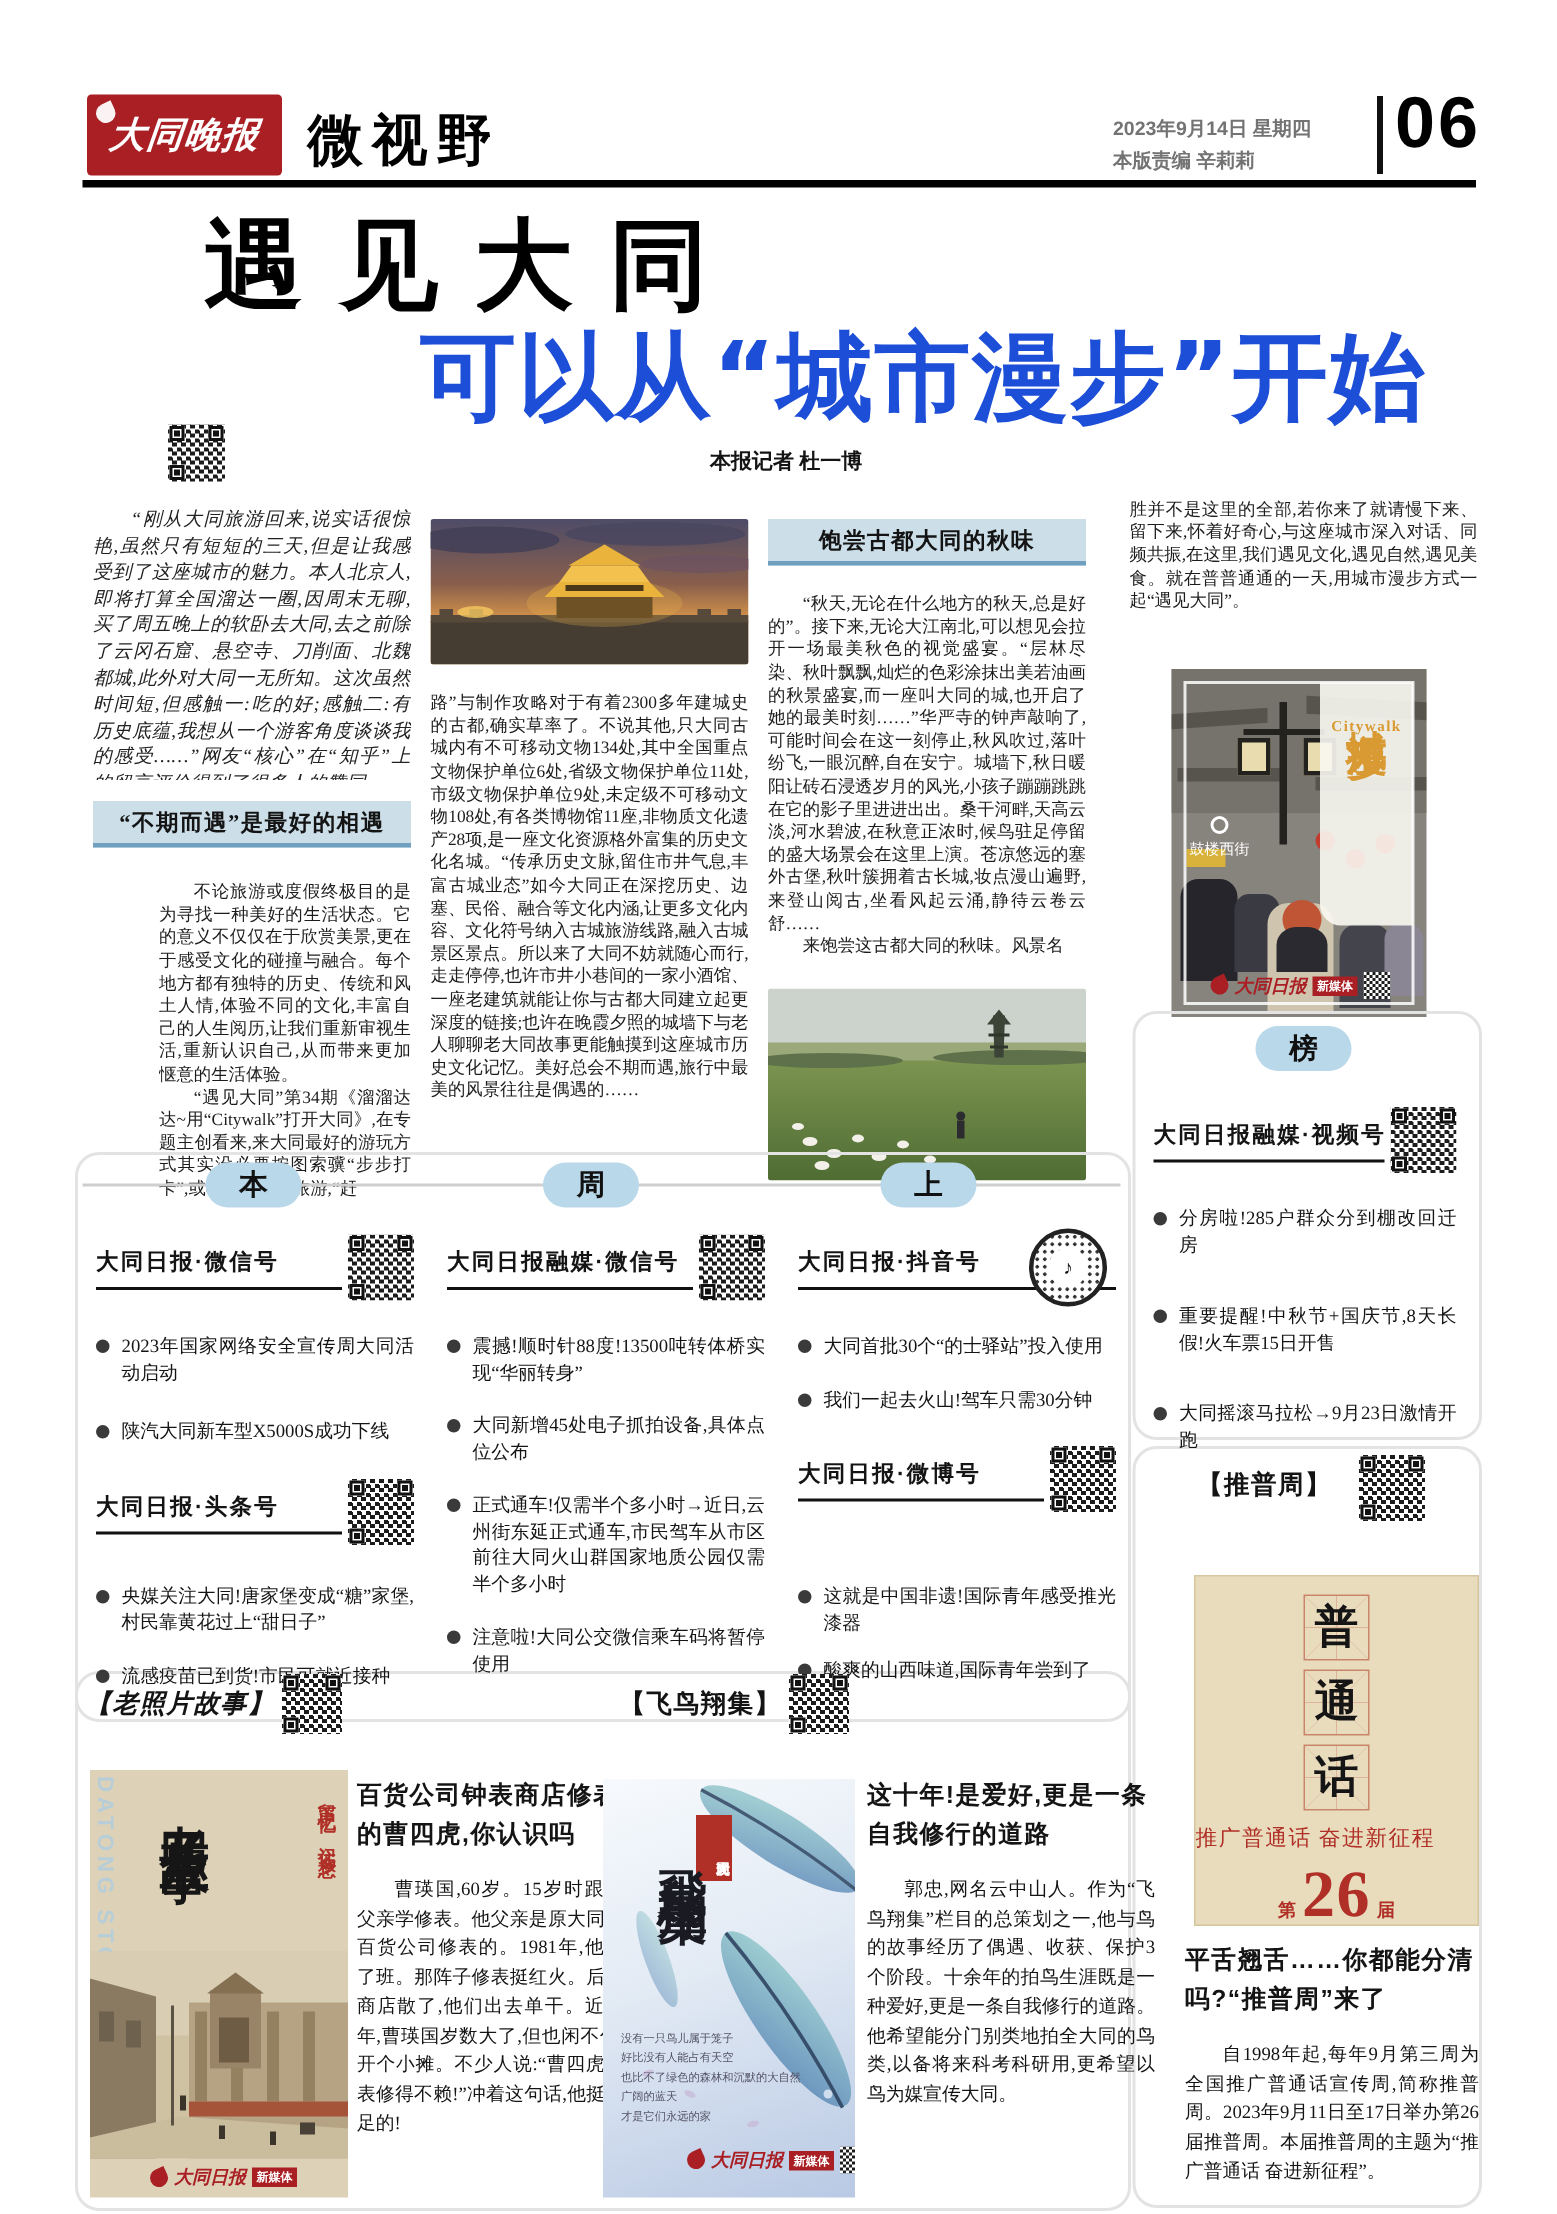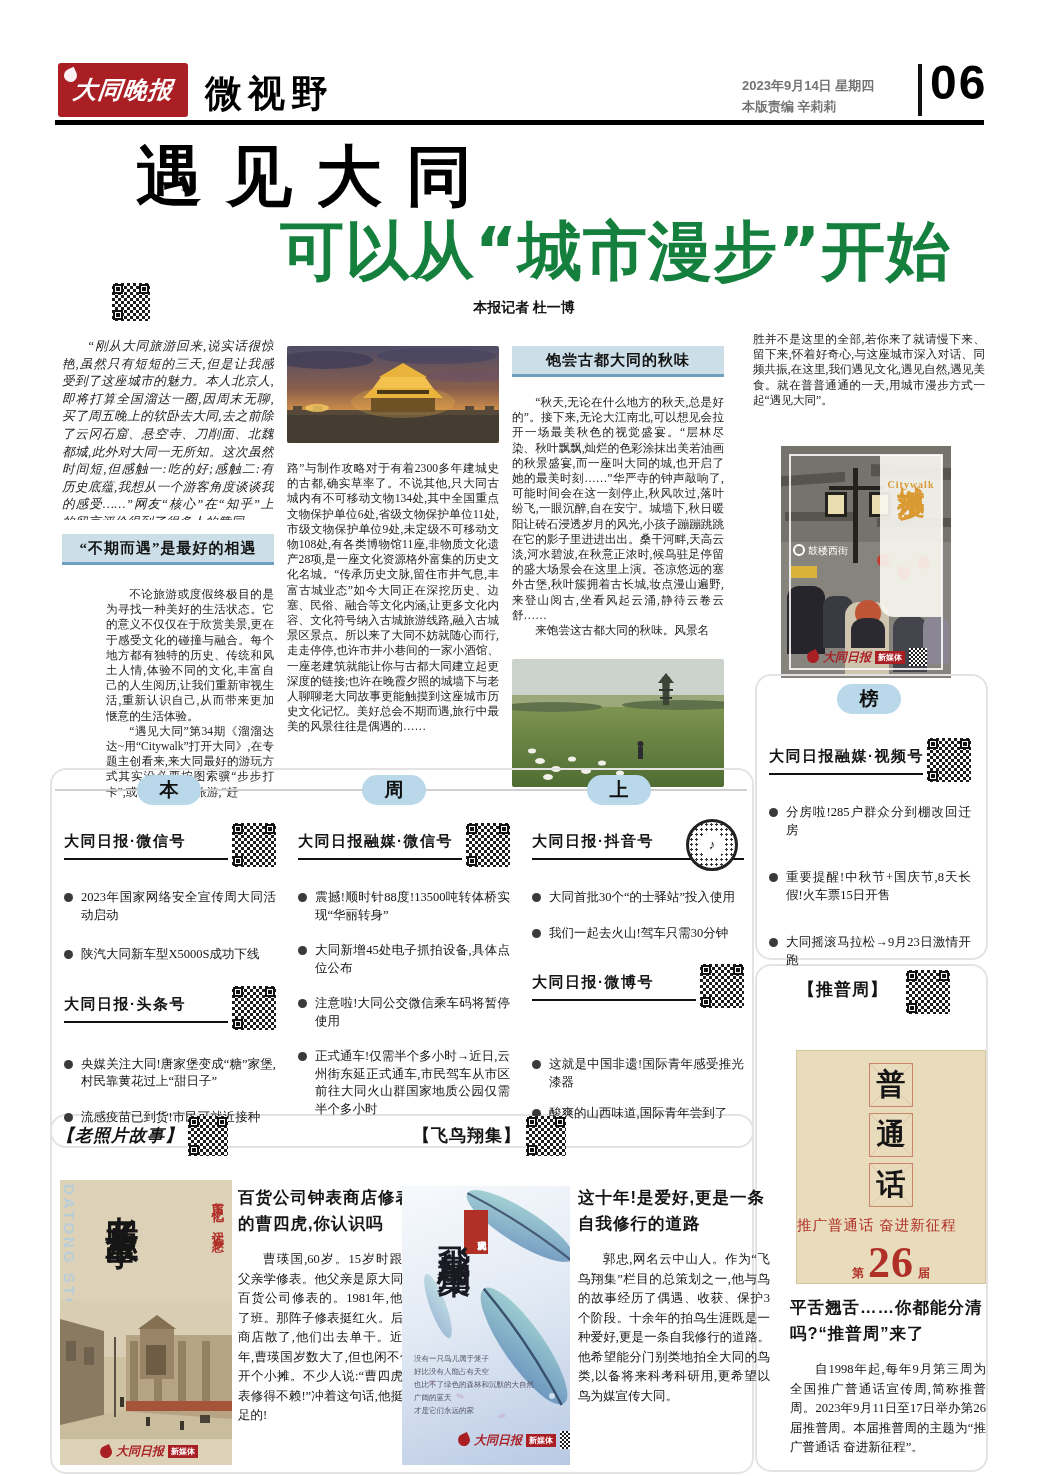--- a/index.html
+++ b/index.html
@@ -17,21 +17,21 @@
     border-radius:60% 0 60% 60%;transform:rotate(-25deg);opacity:.95;}
   #header-section{left:205px;top:69px;font-size:37px;font-weight:900;letter-spacing:6px;color:#000;}
   #header-meta{left:742px;top:75px;font-size:13px;font-weight:700;line-height:21px;color:#737373;}
   #header-divider{left:918px;top:64px;width:4px;height:52px;background:#111;}
   #header-pageno{left:930px;top:55px;font-size:48px;font-weight:900;color:#000;letter-spacing:2px;}
   #header-rule{left:55px;top:120px;width:929px;height:5px;background:#000;}
 
   
   #headline1{left:136px;top:132px;font-size:66px;font-weight:900;letter-spacing:24px;color:#000;
     font-family:"DejaVu Sans","Liberation Sans",sans-serif;}
-  #headline2{left:280px;top:208px;font-size:64px;font-weight:900;letter-spacing:1px;color:#15803d;
+  #headline2{left:280px;top:208px;font-size:64px;font-weight:900;letter-spacing:1px;color:#1d4ed8;
     font-family:"DejaVu Sans","Liberation Sans",sans-serif;}
   #byline{left:399px;top:299px;width:250px;text-align:center;font-size:14px;font-weight:700;}
 
   
   .qr{background-image:repeating-conic-gradient(#1c1c1c 0% 25%, #ffffff 0% 50%);
       background-size:6px 6px;position:absolute;}
   .qr .eye{position:absolute;width:10px;height:10px;border:2px solid #111;background:#fff;box-sizing:border-box;}
   .qr .eye::after{content:"";position:absolute;inset:1px;background:#111;}
   .qr .eye.tl{left:1px;top:1px}.qr .eye.tr{right:1px;top:1px}.qr .eye.bl{left:1px;bottom:1px}
   #headline-qr{left:112px;top:283px;width:38px;height:38px;}
@@ -66,21 +66,21 @@
   .cw-lant{position:absolute;width:13px;height:13px;border-radius:50%;background:#c23b2e;}
   .cw-pole{position:absolute;left:72px;top:22px;width:5px;height:95px;background:#23221f;}
   .cw-arm{position:absolute;left:48px;top:40px;width:54px;height:4px;background:#23221f;}
   .cw-lamp{position:absolute;width:16px;height:19px;background:#e9dcae;border:3px solid #23221f;top:46px;}
   .cw-head{position:absolute;border-radius:50%;}
   .cw-ov{position:absolute;right:9px;top:9px;width:62px;height:152px;background:rgba(250,248,242,.9);
     border-radius:0 0 0 14px;z-index:4;display:flex;flex-direction:column;align-items:center;padding-top:10px;}
   .cw-vt{writing-mode:vertical-rl;text-orientation:upright;font-size:27px;font-weight:900;color:#d99a33;
     letter-spacing:2px;font-family:"Liberation Serif",serif;line-height:30px;}
   .cw-en{margin-top:6px;font-size:10px;font-weight:800;color:#d99a33;letter-spacing:1px;}
-  .cw-loc{position:absolute;left:12px;top:98px;color:#fff;font-size:10px;z-index:4;display:flex;gap:3px;}
+  .cw-loc{position:absolute;left:12px;top:98px;color:#fff;font-size:10px;z-index:4;display:flex;align-items:center;gap:3px;flex-direction:column;}
   .cw-pin{width:8px;height:8px;border:2px solid #fff;border-radius:50%;display:inline-block;}
   .paper-logo-row{display:flex;align-items:center;gap:4px;}
   .logo-mark{width:12px;height:12px;background:#a91f24;border-radius:60% 0 60% 60%;transform:rotate(-25deg);flex:none;}
   .logo-name{color:#a91f24;font-weight:900;font-style:italic;font-size:12px;white-space:nowrap;}
   .logo-badge{background:#a91f24;color:#fff;font-size:8px;padding:1px 3px;font-weight:700;white-space:nowrap;}
   .mini-qr{width:18px;height:18px;background-image:repeating-conic-gradient(#1c1c1c 0% 25%, #fff 0% 50%);background-size:4px 4px;flex:none;}
   #cw .paper-logo-row{position:absolute;left:26px;bottom:12px;z-index:4;}
 
   
   #band-rule{left:55px;top:789px;width:692px;height:2px;background:#cfcfcf;}
@@ -378,25 +378,25 @@
     <div class="li mt14">
       <span class="dot"></span>
       <span class="li-t">震撼!顺时针88度!13500吨转体桥实现“华丽转身”</span>
     </div>
     <div class="li mt18">
       <span class="dot"></span>
       <span class="li-t">大同新增45处电子抓拍设备,具体点位公布</span>
     </div>
     <div class="li mt18">
       <span class="dot"></span>
+      <span class="li-t">正式通车!仅需半个多小时→近日,云州街东延正式通车,市民驾车从市区前往大同火山群国家地质公园仅需半个多小时</span>
+    </div>
+    <div class="li mt18">
+      <span class="dot"></span>
       <span class="li-t">注意啦!大同公交微信乘车码将暂停使用</span>
-    </div>
-    <div class="li mt18">
-      <span class="dot"></span>
-      <span class="li-t">正式通车!仅需半个多小时→近日,云州街东延正式通车,市民驾车从市区前往大同火山群国家地质公园仅需半个多小时</span>
     </div>
   </div>
 
   <div class="acct-col" id="acol3">
     <div class="acct-head">
       <span class="acct-title">大同日报·抖音号</span>
       <span class="acct-line"></span>
       <span class="douyin"></span>
     </div>
     <div class="li mt14">

